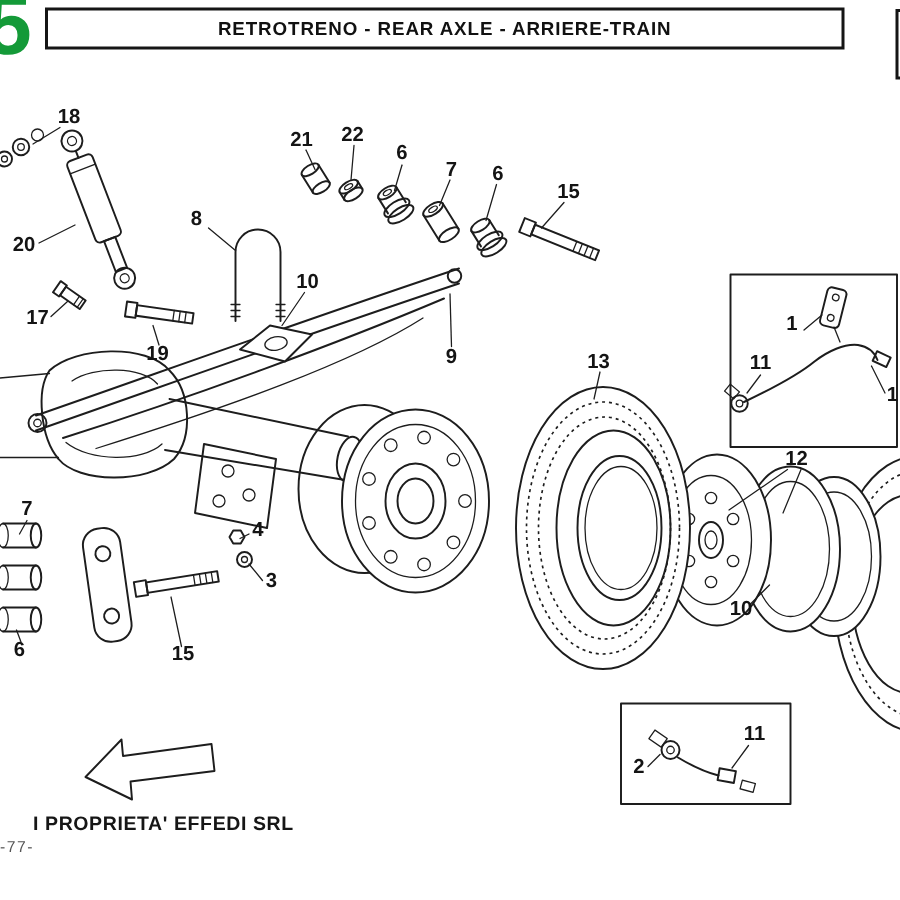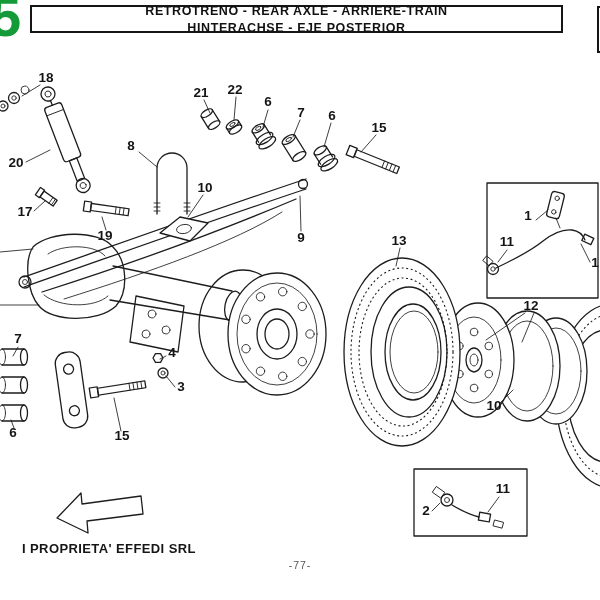--- a/index.html
+++ b/index.html
@@ -19,29 +19,28 @@
   }
   .title-line{font-weight:bold;font-size:12.5px;letter-spacing:.6px;color:#111;white-space:nowrap;}
   #corner-box{left:597px;top:6px;width:40px;height:43px;border:2px solid #151515;background:#fff;}
   #diagram{left:0;top:0;}
   svg .ln{fill:none;stroke:#1d1d1d;stroke-width:1.3;stroke-linecap:round;stroke-linejoin:round;}
   svg .lnf{fill:#ffffff;stroke:#1d1d1d;stroke-width:1.3;stroke-linejoin:round;}
   svg .thin{stroke-width:.85;}
   svg .dash{fill:none;stroke:#1d1d1d;stroke-width:1.1;stroke-dasharray:2 2.6;}
   svg .co{font:bold 13.5px "Liberation Sans", sans-serif;fill:#141414;text-anchor:middle;}
   #property-note{left:2px;top:541px;font-size:13px;font-weight:600;color:#161616;letter-spacing:.4px;white-space:nowrap;margin-left:20px;}
-  #page-number{left:0;right:0;top:559px;text-align:center;font-size:10.5px;color:#555;letter-spacing:1px;}
+  #page-number{left:0;right:0;top:559px;text-align:left;font-size:10.5px;color:#555;letter-spacing:1px;}
 </style>
 </head>
 <body>
 
 <div class="abs" id="section-num">5</div>
 <div class="abs" id="title-box">
   <div class="title-line">RETROTRENO - REAR AXLE - ARRIERE-TRAIN</div>
-  <div class="title-line">HINTERACHSE - EJE POSTERIOR</div>
 </div>
 <div class="abs" id="corner-box"></div>
 
 <svg class="abs" id="diagram" width="600" height="600" viewBox="0 0 600 600">
 
   <g>
     <path class="ln" d="M33,247 C50,231 98,229 113,247 C127,261 129,291 116,306 C98,323 52,322 39,306 C27,292 24,260 33,247 Z"></path>
     <path class="ln thin" d="M48,254 C62,244 95,244 105,256"></path>
     <path class="ln thin" d="M44,295 C60,308 95,308 108,296"></path>
     <path class="ln thin" d="M0,252 L33,249 M0,305 L39,305"></path>

